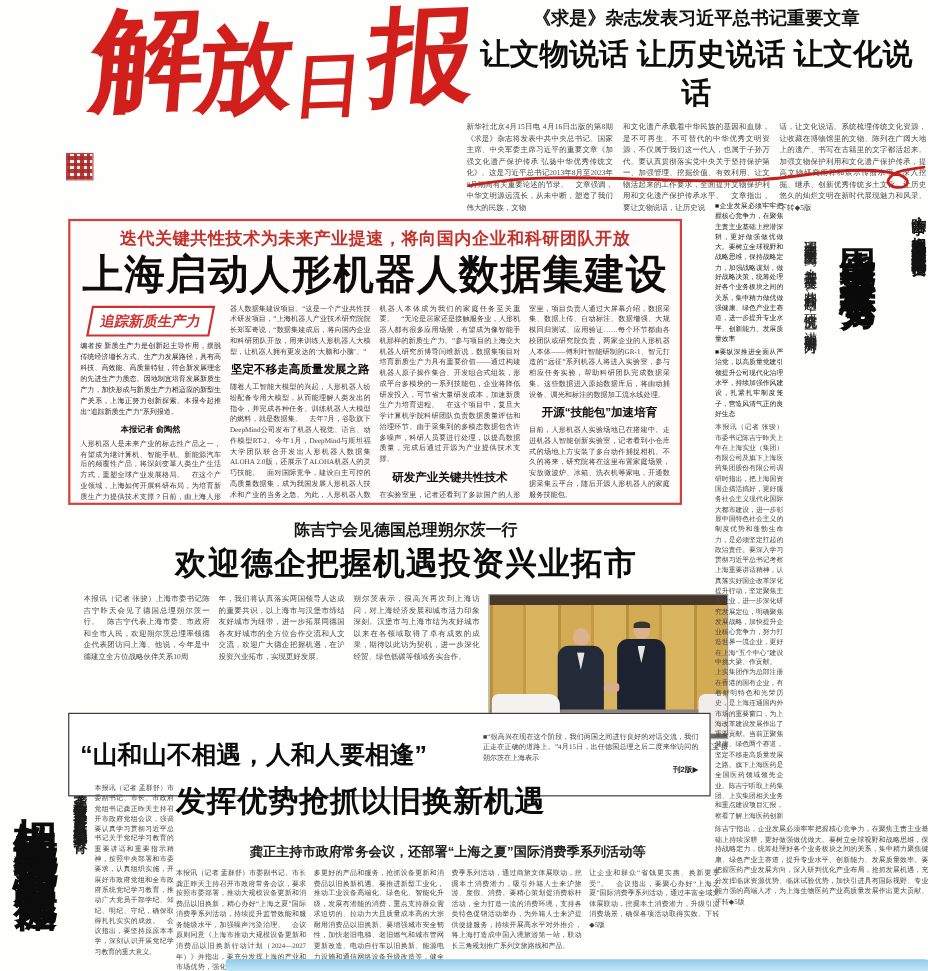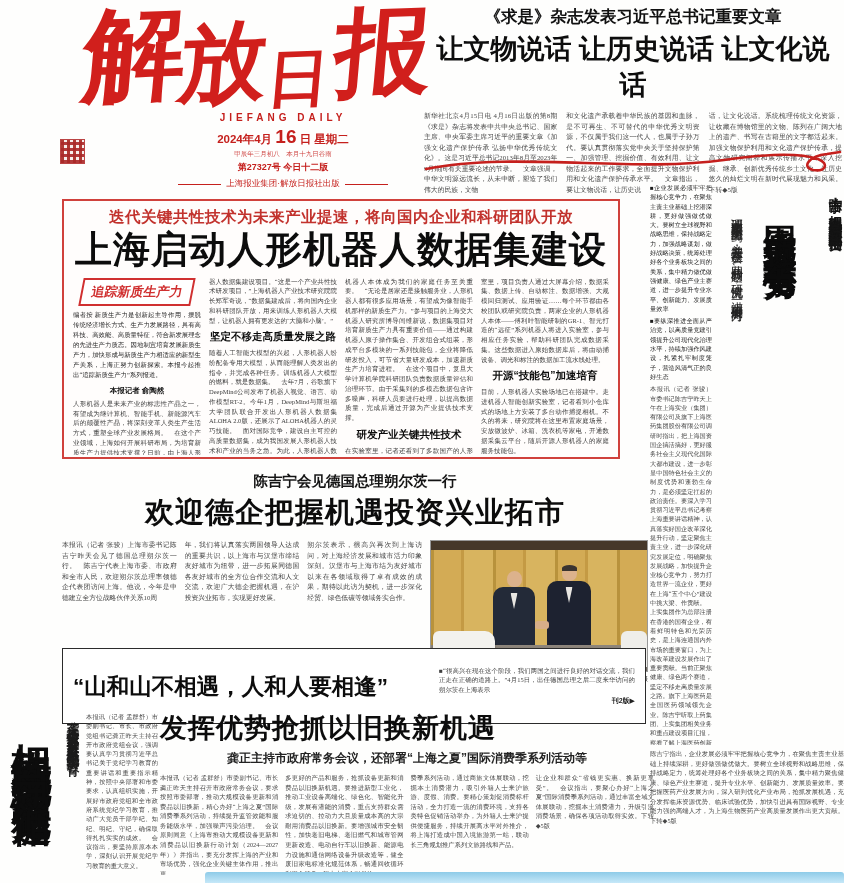--- a/index.html
+++ b/index.html
@@ -46,21 +46,21 @@
   .r-cols { display:flex; gap:8px; margin-top:6px; height:178px; overflow:hidden; }
   .r-cols > div { flex:1; font-size:6.5px; line-height:1.5; color:#404040; }
   .badge { display:block; width:112px; margin:1px auto 5px; border:2px solid #d03030; color:#d03030;
            font-weight:bold; font-size:13px; text-align:center; padding:2px 4px;
            transform:skewX(-11deg); background:#fff; }
   .ed-note { font-size:6.4px; line-height:1.55; color:#1f1f1f; }
   .byline { text-align:center; font-weight:bold; font-size:7.5px; margin:5px 0 3px; color:#111; }
   .subhd { font-size:10.5px; font-weight:bold; text-align:center; margin:4px 0 3px; color:#0d0d0d; }
 
   
-  .scholz { position:absolute; left:62px; top:472px; width:586px; }
+  .scholz { position:absolute; left:76px; top:472px; width:586px; }
   .s-kicker { font-size:14.5px; font-weight:bold; text-align:center; color:#141414; }
   .s-head { font-size:29px; font-weight:900; text-align:center; letter-spacing:1px; color:#0c0c0c; margin-top:2px; }
   .s-flex { display:flex; gap:8px; margin-top:7px; }
   .s-col { flex:1; font-size:6.8px; line-height:1.55; color:#454545; height:118px; overflow:hidden; }
   .photo-wrap { width:218px; }
   .photo { position:relative; width:218px; height:132px; overflow:hidden; border:1px solid #999;
            background:
              linear-gradient(#46382a 0 9px, rgba(0,0,0,0) 9px),
              repeating-linear-gradient(90deg,#b8923c 0 3px,#d3ab55 3px 30px,#c49a44 30px 33px,#d8b45f 33px 62px);}
   .ph-floor { position:absolute; left:0; bottom:0; width:100%; height:26px; background:linear-gradient(#8e867c,#6f675e); }
@@ -80,21 +80,21 @@
   
   .quote { position:absolute; left:62px; top:648px; width:584px; height:76px; border:1.5px solid #2b2b2b;
            display:flex; align-items:center; gap:10px; padding:6px 10px; background:#fff; }
   .quote-head { flex:1; font-size:22.5px; font-weight:900; color:#0c0c0c; letter-spacing:0; white-space:nowrap; }
   .quote-note { width:196px; font-size:6.4px; line-height:1.5; color:#3f3f3f; }
   .quote-ref { text-align:right; font-weight:bold; font-size:7px; color:#222; margin-top:1px; }
 
   
   .renew { position:absolute; left:160px; top:710px; width:494px; }
   .n-head { font-size:27px; font-weight:900; text-align:left; color:#0c0c0c; letter-spacing:1px; }
-  .n-sub { font-size:12px; font-weight:bold; text-align:center; color:#222; margin-top:4px; }
+  .n-sub { font-size:12px; font-weight:bold; text-align:center; color:#222; margin-top:20px; }
   .n-cols { display:flex; gap:7px; margin-top:6px; height:102px; overflow:hidden; }
   .n-cols div { flex:1; font-size:6.3px; line-height:1.52; color:#454545; }
 
   
   .dangji { position:absolute; left:4px; top:712px; width:154px; height:171px; overflow:hidden; display:flex; gap:5px; }
   .dj-head { writing-mode:vertical-rl; text-orientation:upright; font-size:40px; font-weight:900;
              color:#0c0c0c; width:52px; line-height:1.2; letter-spacing:4px; }
   .dj-kicker { writing-mode:vertical-rl; text-orientation:upright; font-size:12.5px; font-weight:bold;
                width:20px; color:#1c1c1c; letter-spacing:2px; }
   .dj-body { flex:1; font-size:6.2px; line-height:1.5; color:#454545; overflow:hidden; }
@@ -119,35 +119,20 @@
   .bluebar { position:absolute; left:205px; top:872px; width:639px; height:11px;
              background:linear-gradient(#8ecbe8,#c6e8f8); border-radius:3px 3px 0 0; }
 </style>
 </head>
 <body>
 
 <div class="page">
 
   <div class="calligraphy"><span class="cal-1">解</span><span class="cal-2">放</span><span class="cal-3">日</span><span class="cal-4">报</span></div>
   <div class="qr"></div>
-  <div class="mh-info sans">
-    <div class="mh-en">JIEFANG DAILY</div>
-    <div class="mh-date">
-      <span>2024年4月</span>
-      <b>16</b>
-      <span>日 星期二</span>
-    </div>
-    <div class="mh-lunar">甲辰年三月初八　本月十九日谷雨</div>
-    <div class="mh-issue">第27327号 今日十二版</div>
-    <div class="mh-pub">
-      <i></i>
-      <span>上海报业集团·解放日报社出版</span>
-      <i></i>
-    </div>
-  </div>
 
   <div class="qiushi">
     <div class="q-kicker sans">《求是》杂志发表习近平总书记重要文章</div>
     <div class="q-head sans">让文物说话 让历史说话 让文化说话</div>
     <div class="q-cols">
       <div class="just">新华社北京4月15日电 4月16日出版的第8期《求是》杂志将发表中共中央总书记、国家主席、中央军委主席习近平的重要文章《加强文化遗产保护传承 弘扬中华优秀传统文化》。这是习近平总书记2013年8月至2023年9月期间有关重要论述的节录。　文章强调，中华文明源远流长，从未中断，塑造了我们伟大的民族，文物</div>
       <div class="just">和文化遗产承载着中华民族的基因和血脉，是不可再生、不可替代的中华优秀文明资源，不仅属于我们这一代人，也属于子孙万代。要认真贯彻落实党中央关于坚持保护第一、加强管理、挖掘价值、有效利用、让文物活起来的工作要求，全面提升文物保护利用和文化遗产保护传承水平。　文章指出，要让文物说话，让历史说</div>
       <div class="just">话，让文化说话。系统梳理传统文化资源，让收藏在博物馆里的文物、陈列在广阔大地上的遗产、书写在古籍里的文字都活起来。加强文物保护利用和文化遗产保护传承，提高文物研究阐释和展示传播水平，深入挖掘、继承、创新优秀传统乡土文化，让历史悠久的灿烂文明在新时代展现魅力和风采。　下转◆5版</div>
     </div>
   </div>

